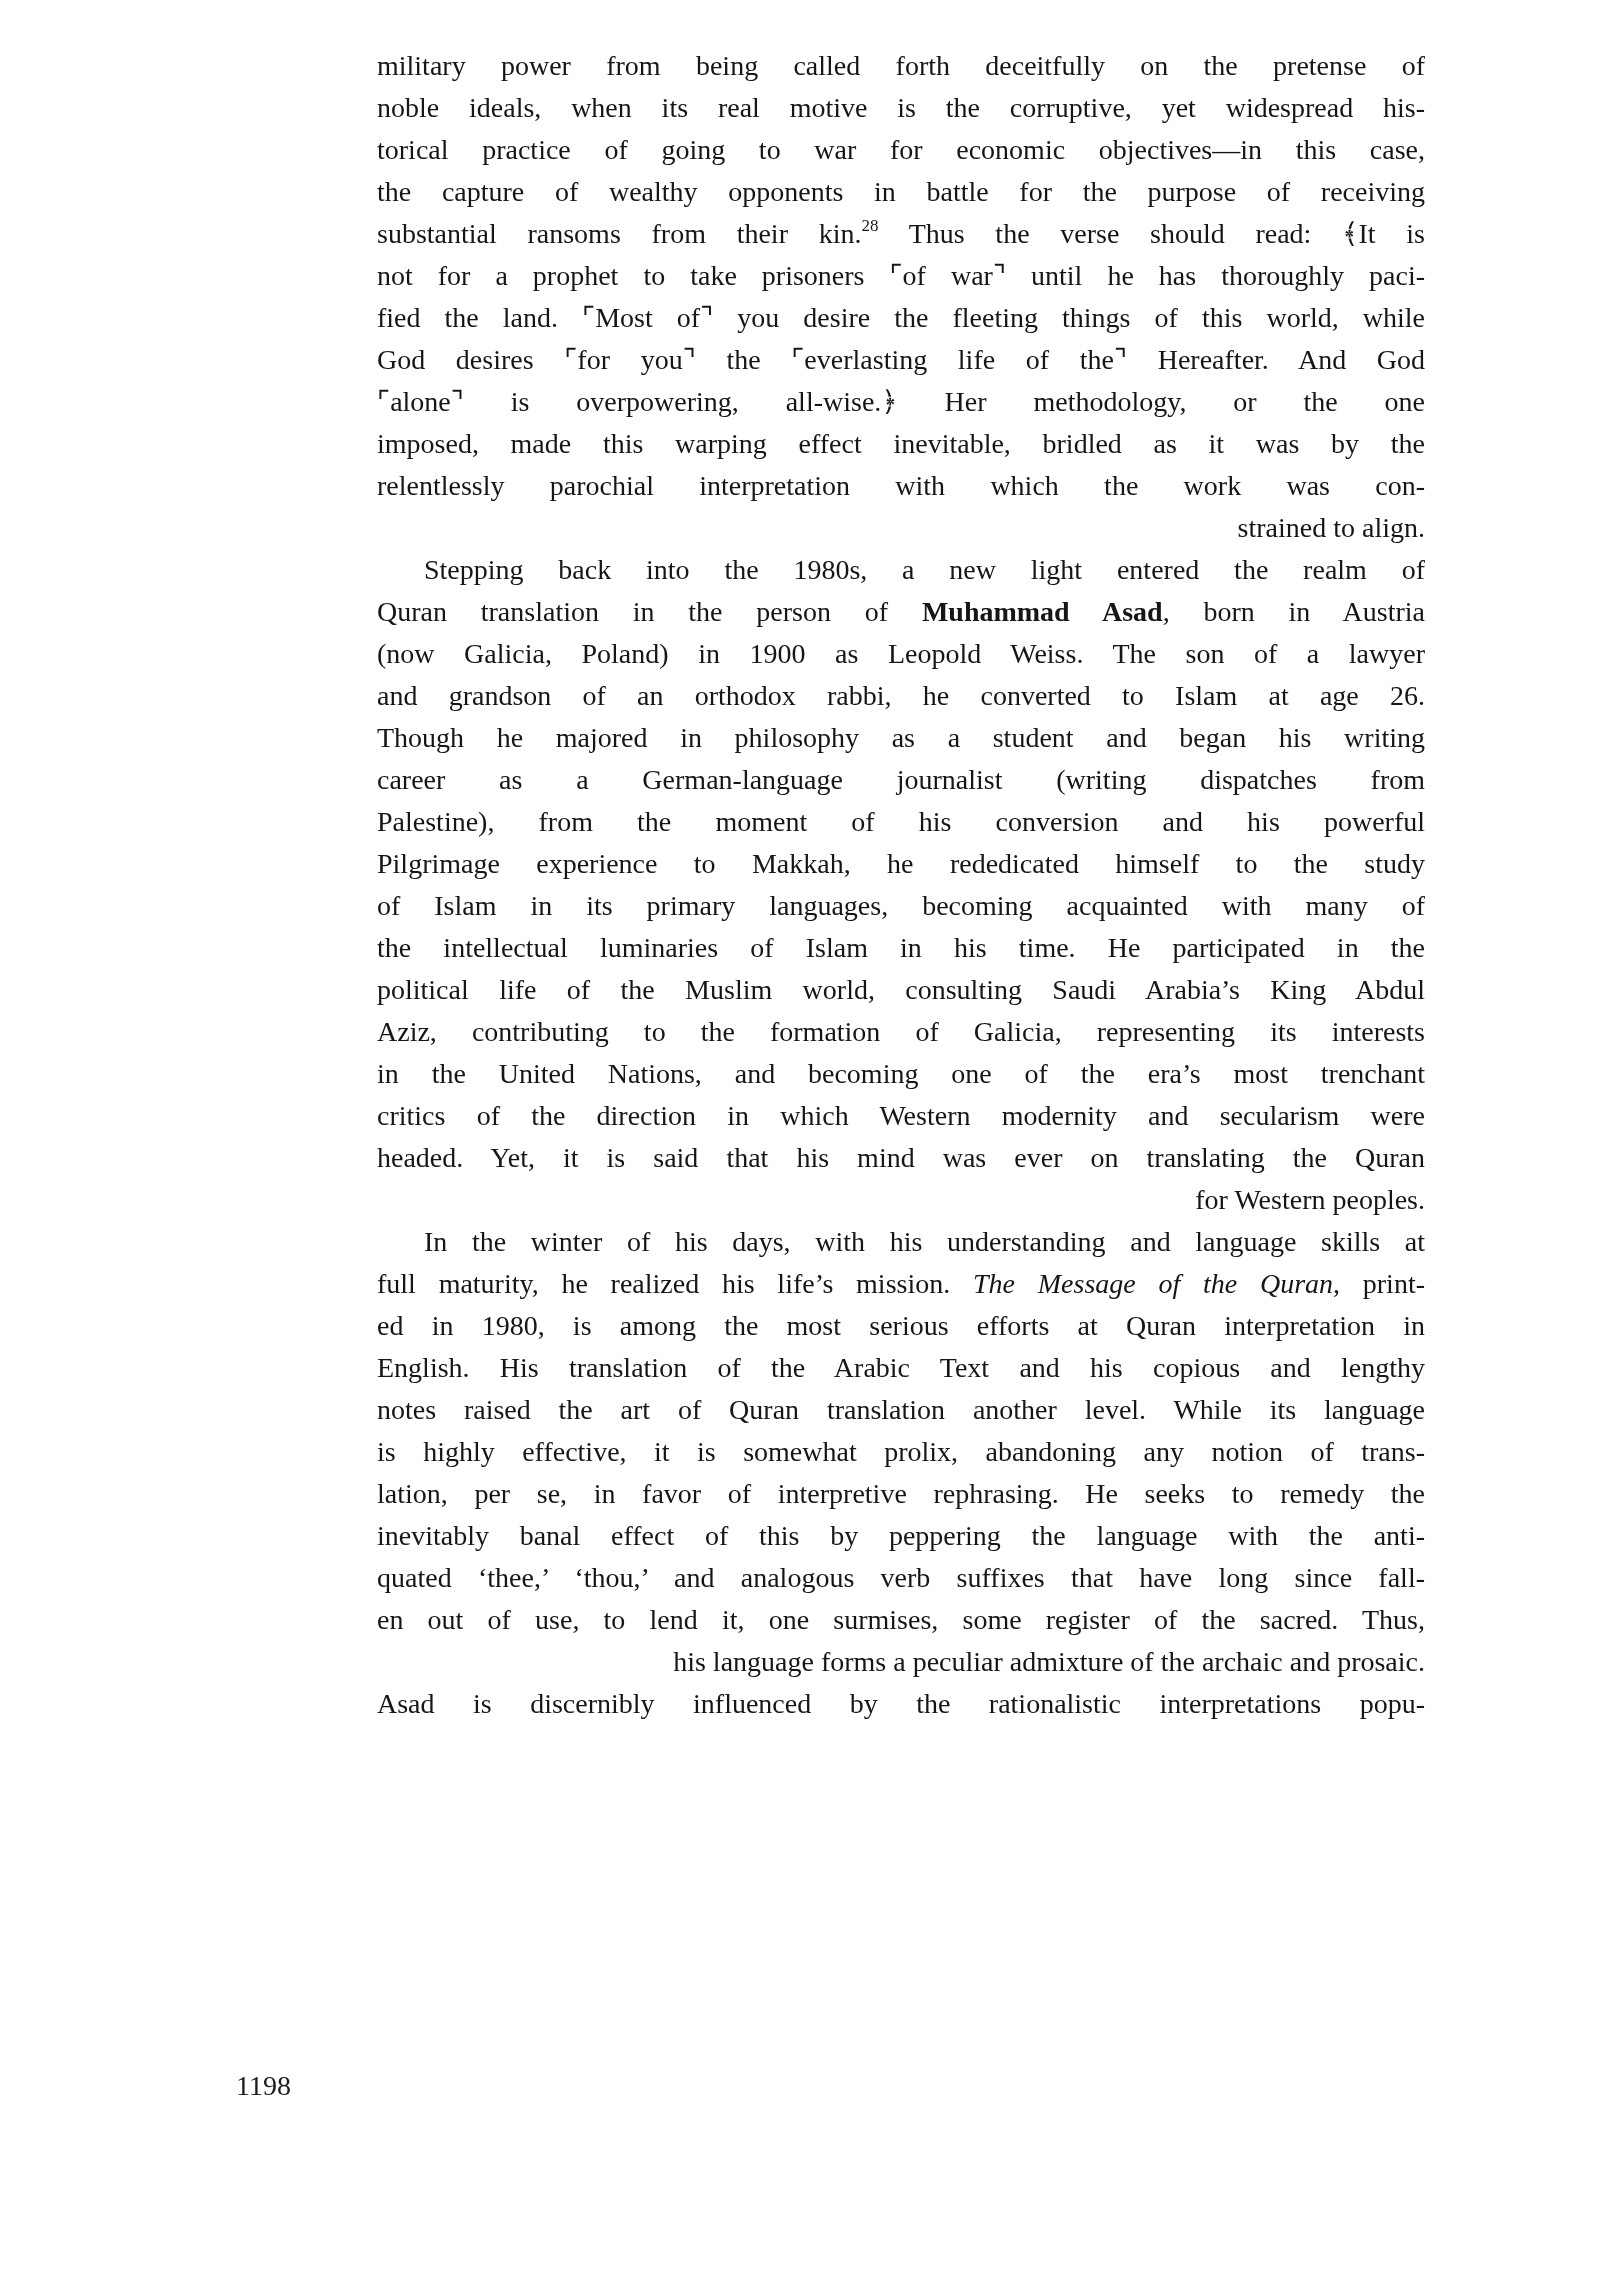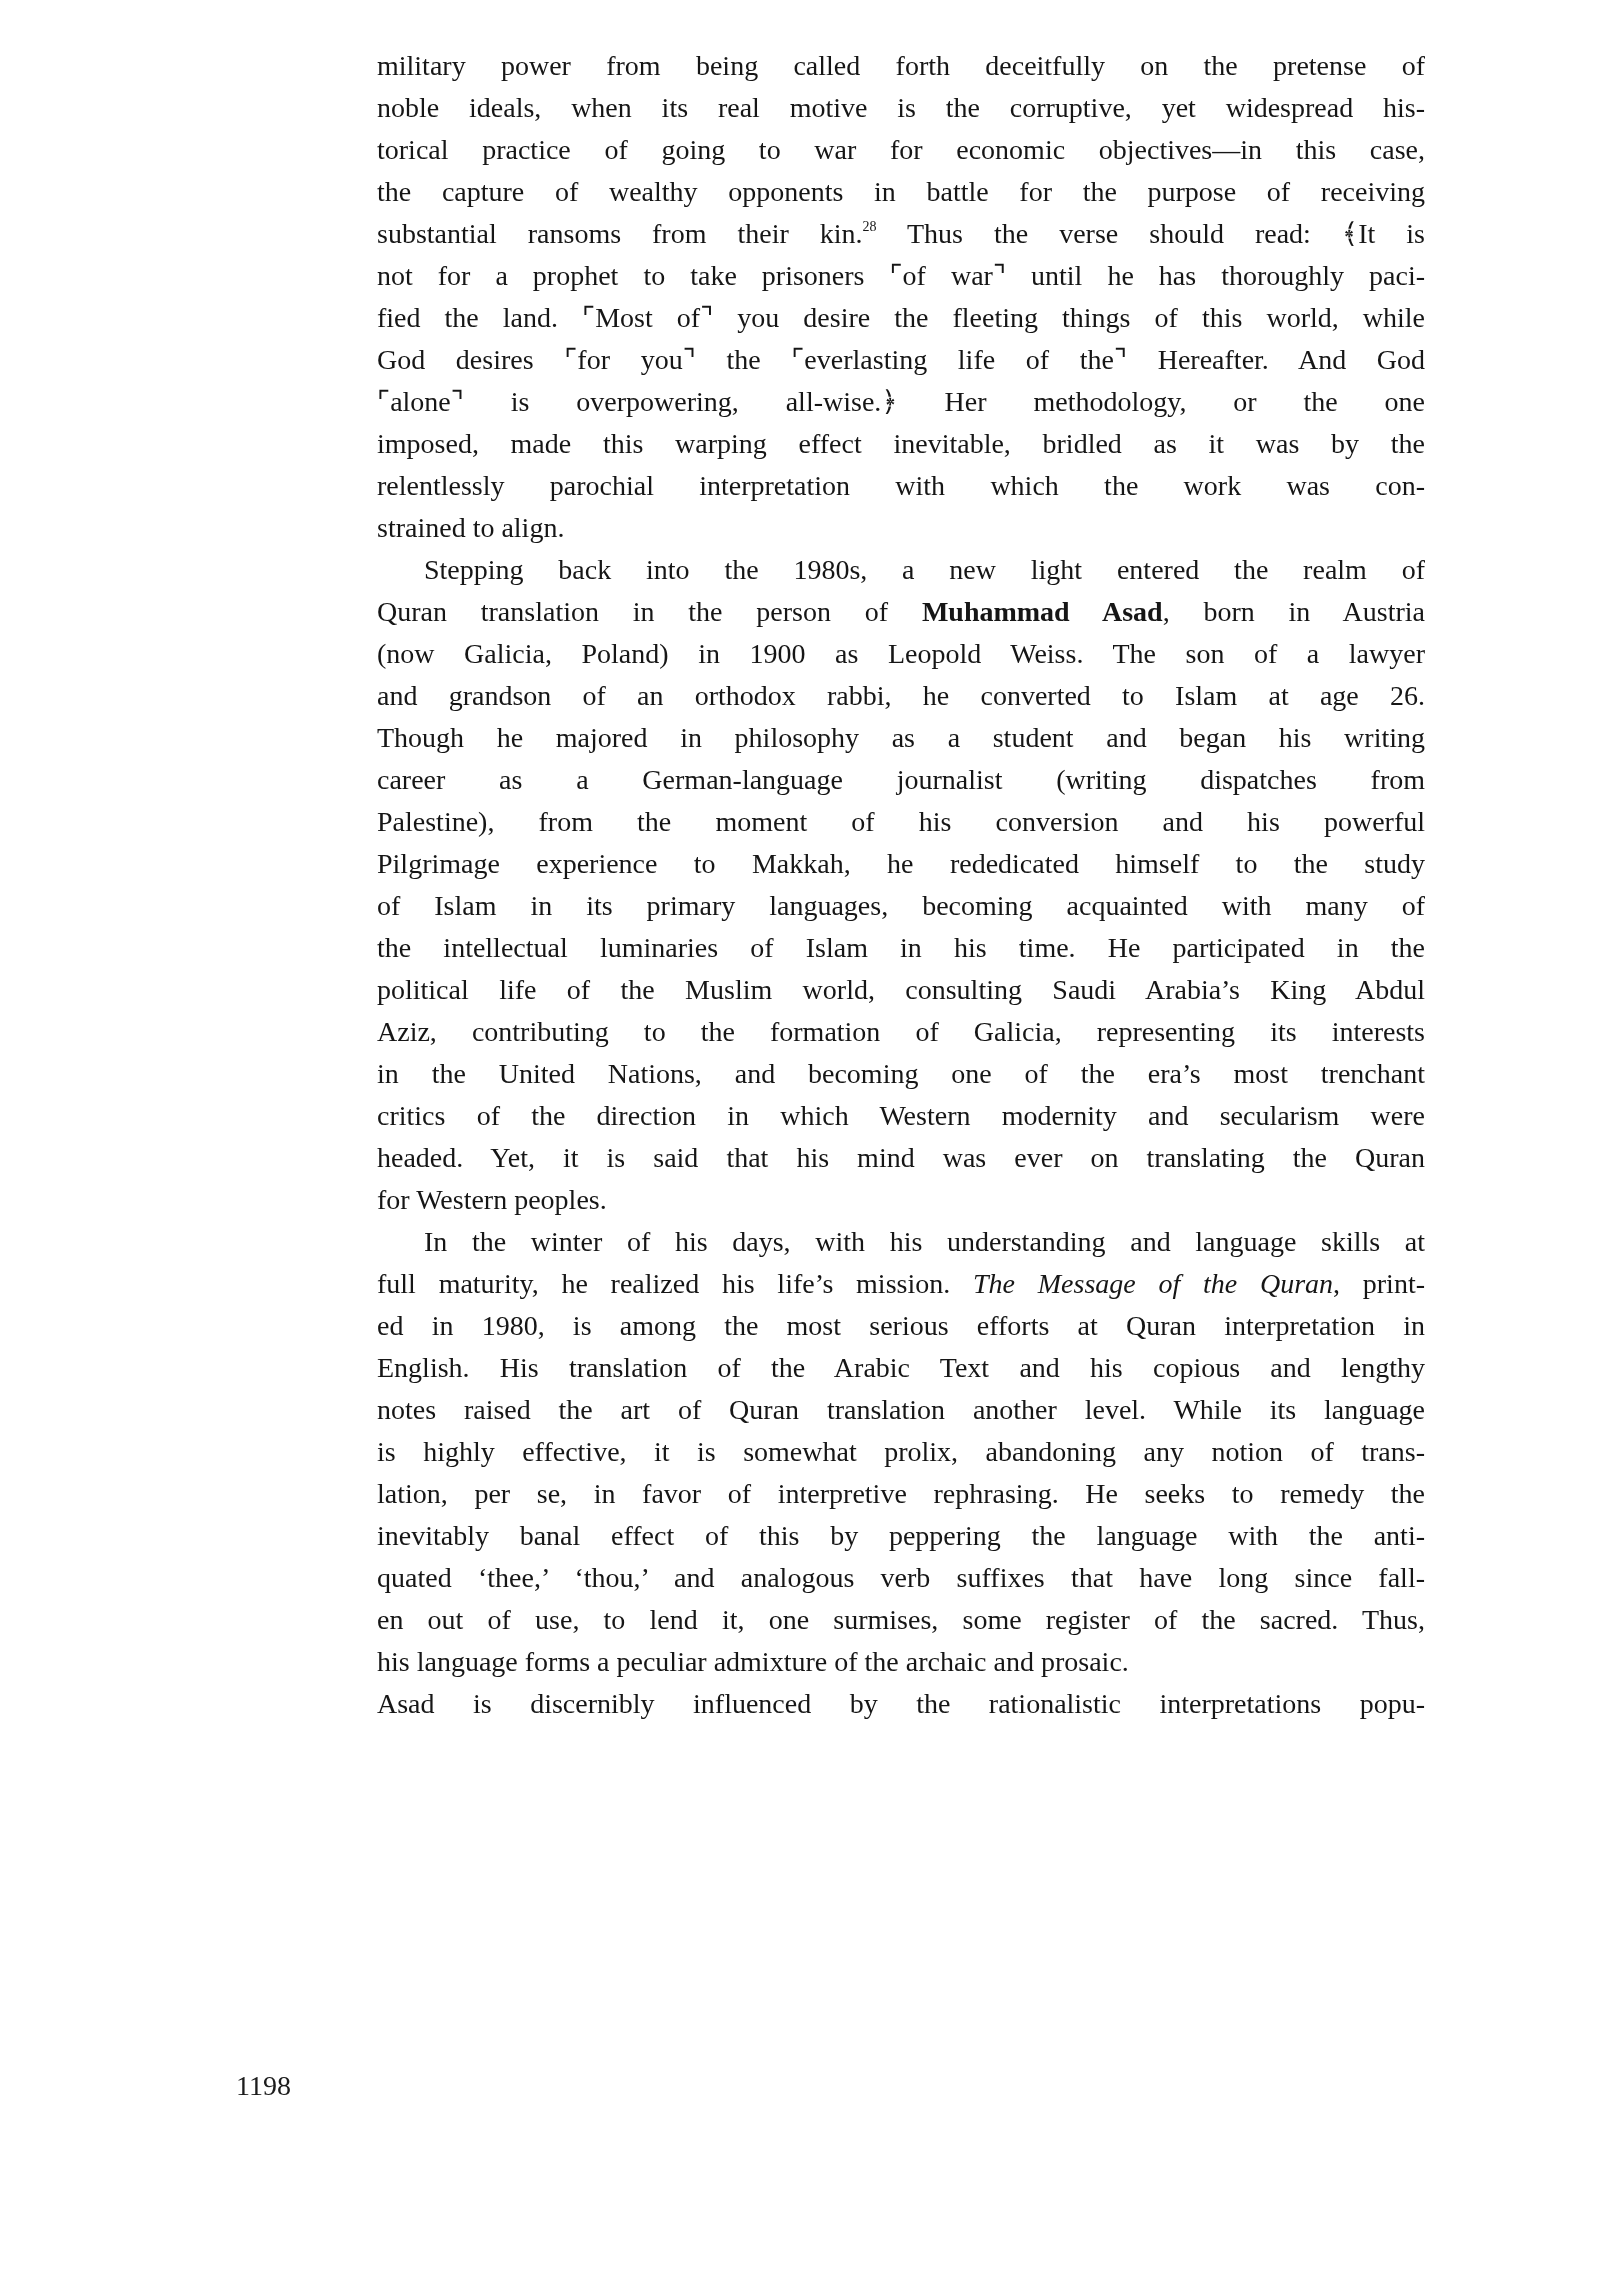--- a/index.html
+++ b/index.html
@@ -28,32 +28,33 @@
     margin-left: 377px;
     width: 1048px;
     margin-top: 45px;
     font-size: 28px;
     text-rendering: optimizeLegibility;
   }
   .line {
     height: 42px;
     line-height: 42px;
     overflow: hidden;
+    text-align: right;
   }
   .line.j { text-align: justify; }
   .line.j::after {
     content: "";
     display: inline-block;
     width: 100%;
   }
   .indent { text-indent: 47px; }
   .b { font-weight: bold; }
   .i { font-style: italic; }
   .sup {
-    font-size: 14px;
+    font-size: 17px;
     line-height: 0;
     vertical-align: 12px;
   }
   .page-number {
     position: absolute;
     left: 236px;
     top: 2070px;
     font-size: 28px;
     color: #1c1c1c;
   }

